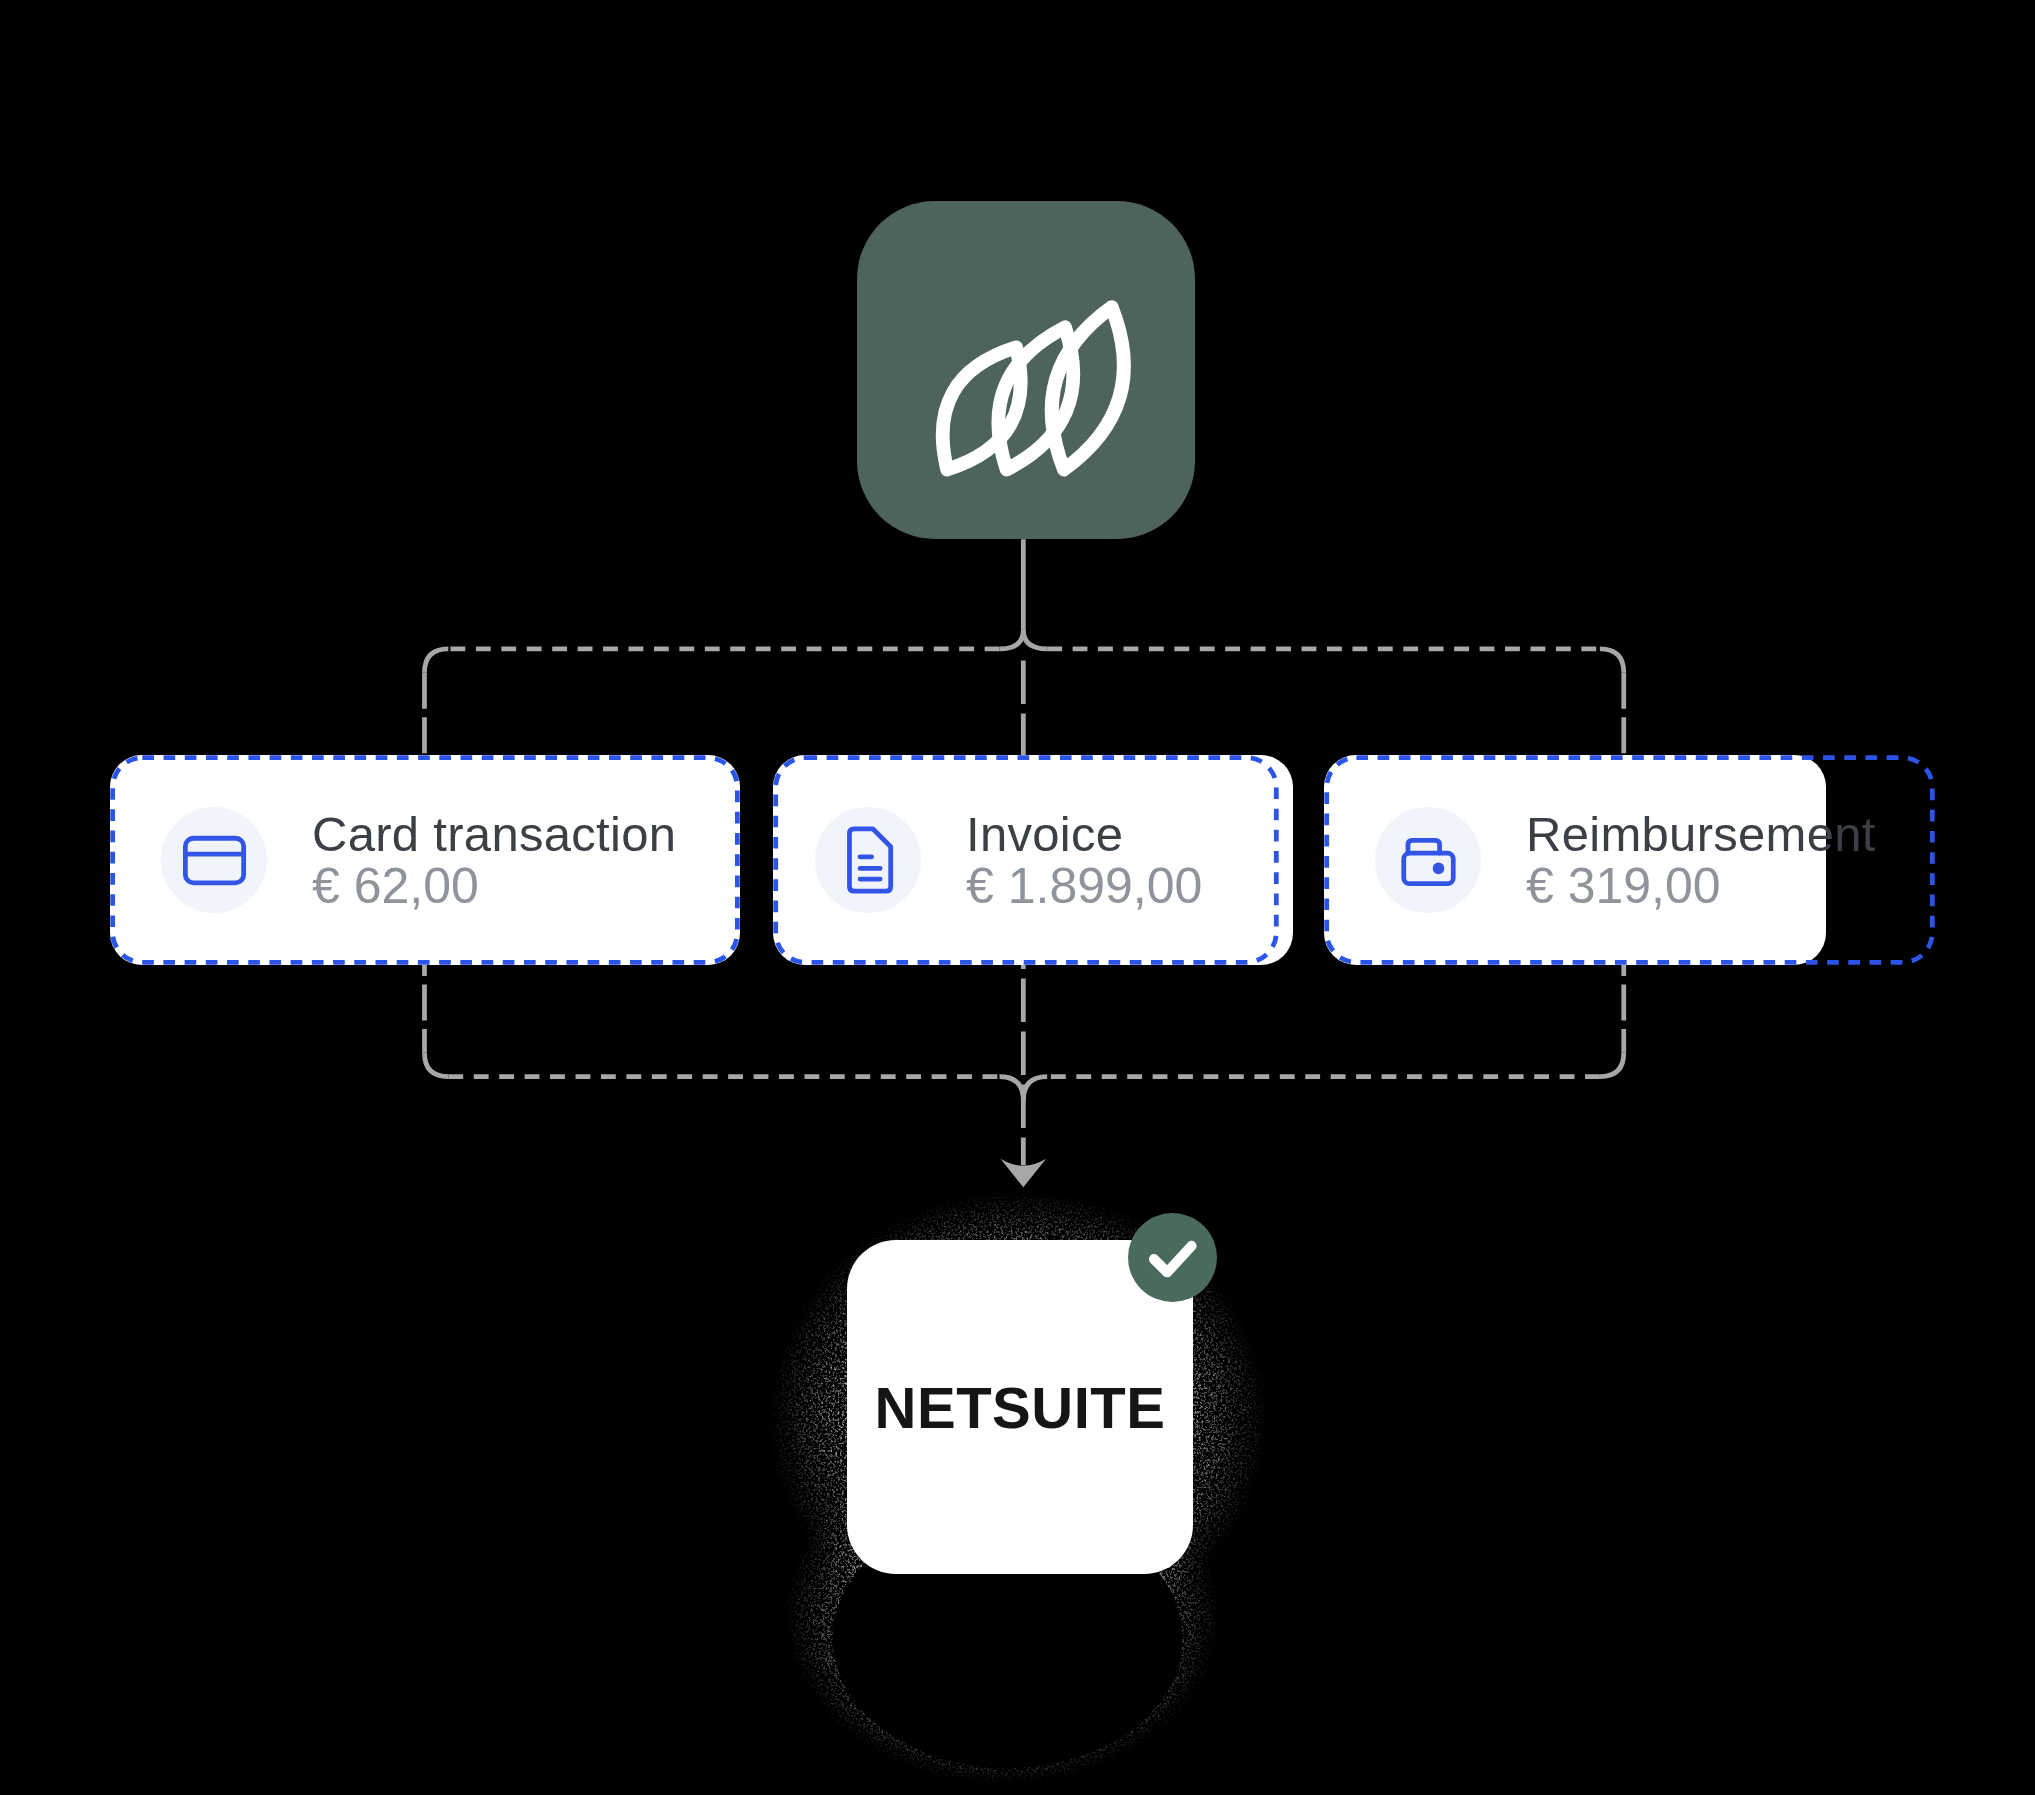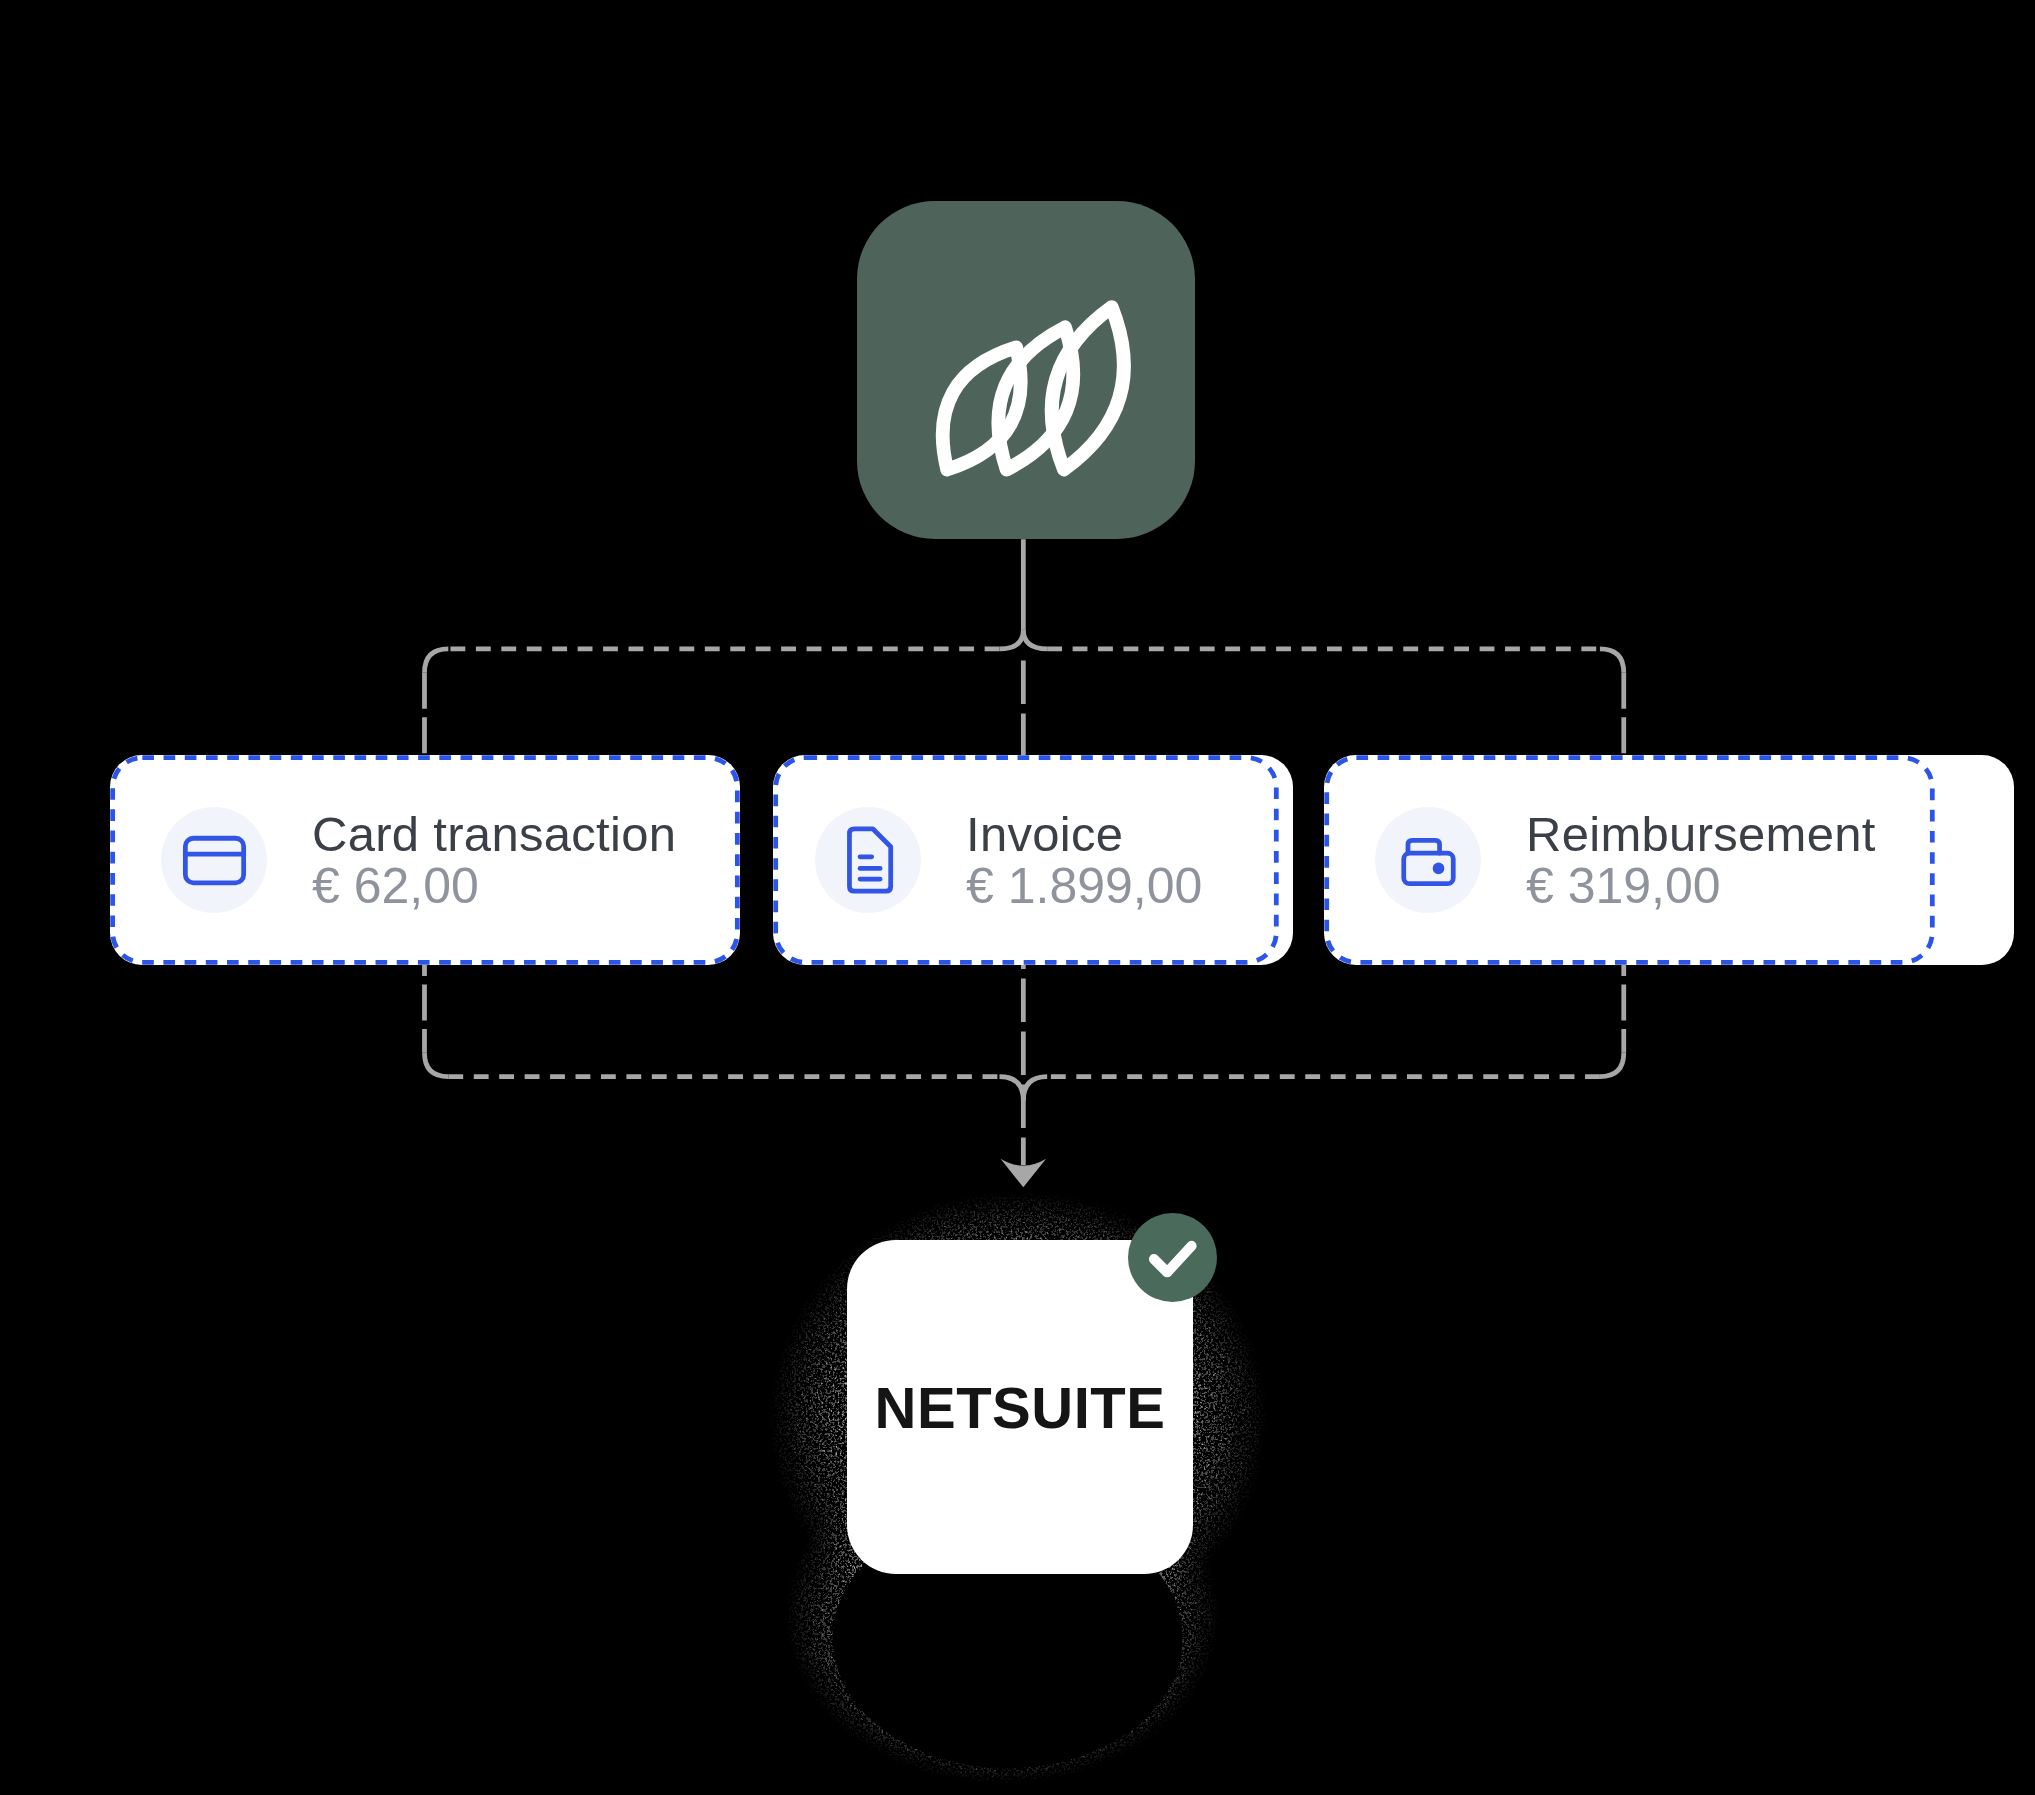--- a/index.html
+++ b/index.html
@@ -41,21 +41,21 @@
     position:absolute;top:755px;height:210px;background:var(--card_bg);
     border-radius:32px;display:flex;align-items:center;
     padding-left:51px;gap:45px;
   }
   .card-border{position:absolute;left:0;top:0;pointer-events:none;}
   .card-border rect{
     fill:none;stroke:var(--accent_blue);stroke-width:9;stroke-dasharray:22 18;
   }
   .card1{left:110px;width:630px;}
   .card2{left:773px;width:520px;padding-left:42px;}
-  .card3{left:1324px;width:690px;}
+  .card3{left:1324px;width:502px;}
   .icon-circle{
     width:106px;height:106px;border-radius:50%;background:var(--icon_circle_bg);
     display:flex;align-items:center;justify-content:center;flex:0 0 auto;
     position:relative;z-index:1;
   }
   .icon-circle svg .st{stroke:var(--icon_blue);stroke-width:9;fill:none;stroke-linecap:round;stroke-linejoin:round;}
   .icon-circle svg .fl{fill:var(--icon_blue);}
   .card-texts{position:relative;z-index:1;}
   .card-title{font-size:49px;font-weight:500;color:var(--title_color);line-height:1.05;letter-spacing:0.3px;}
   .card-amount{font-size:50px;font-weight:400;color:var(--amount_color);line-height:1;}

